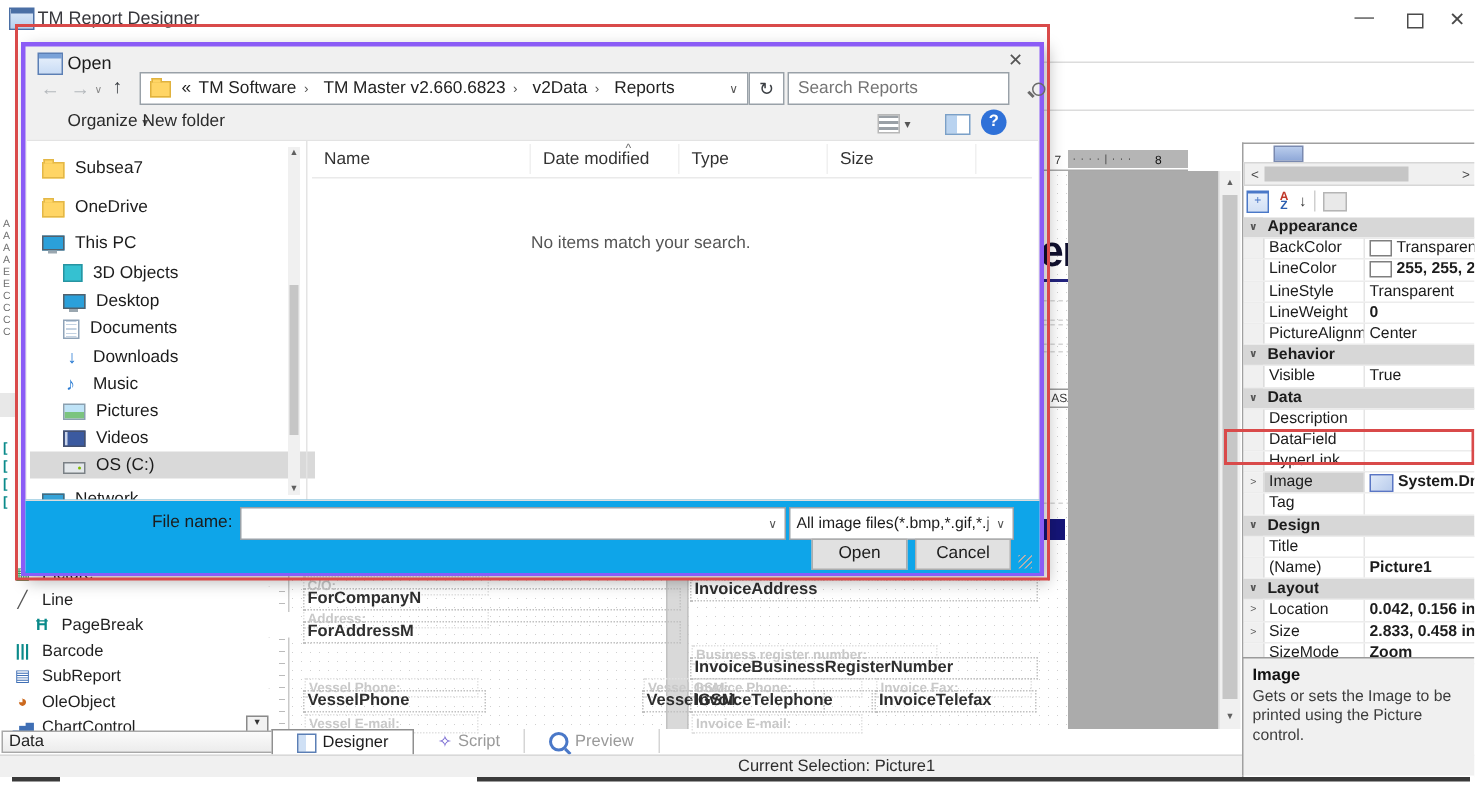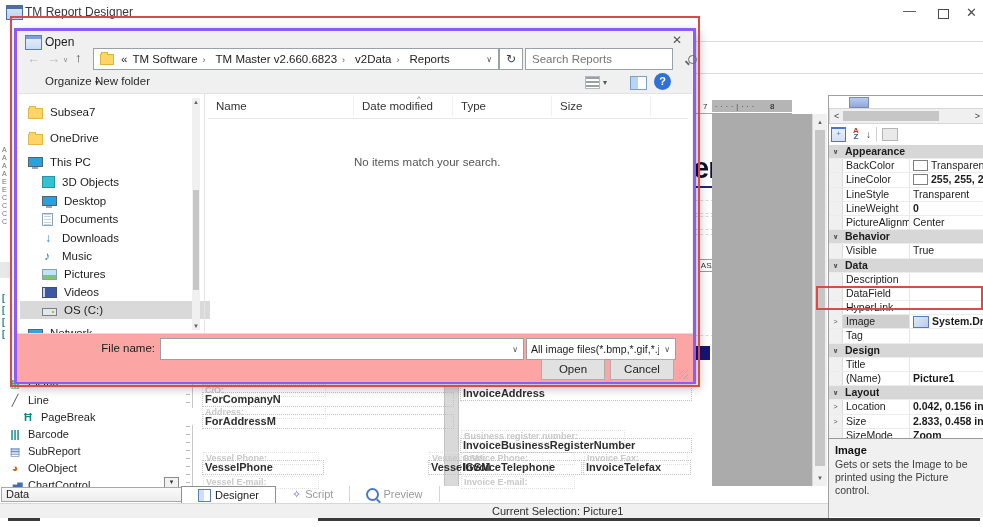--- a/index.html
+++ b/index.html
@@ -648,21 +648,21 @@
       <div class="col" style="width: 137px;">Name</div>
           <div class="col" style="width: 90px;">Date modified</div>
           <div class="col" style="width: 90px;">Type</div>
           <div class="col" style="width: 90px;">Size</div>
         </div>
       <div class="abs hline" style="left:190px;top:24px;width:480px;background:#eaeaea;"></div>
 
       <div class="abs emptymsg" style="left:336px;top:62px;">No items match your search.</div>
     </div>
 
-    <div class="abs" style="left:0;top:302px;width:676px;height:48px;background:#fca5a5;border-top:1px solid #dcdcdc;">
+    <div class="abs" style="left:0;top:302px;width:676px;height:48px;background:#0ea5e9;border-top:1px solid #dcdcdc;">
       <div class="abs label-dim" style="left:60px;top:8px;width:78px;text-align:right;">File name:</div>
       <div class="abs combo" style="left:143px;top:4px;width:362px;height:20px;">
         <input type="text" value="" style="">
         <span class="caret">∨</span>
       </div>
       <div class="abs combo" style="left:509px;top:4px;width:148px;height:20px;">
         <span class="filtertext nowrap" style="padding-left:4px;width:128px;">All image files(*.bmp,*.gif,*.jpg</span>
         <span class="caret">∨</span>
       </div>
       <div class="abs btn" style="left:524px;top:25px;width:62px;height:19px;">Open</div>

